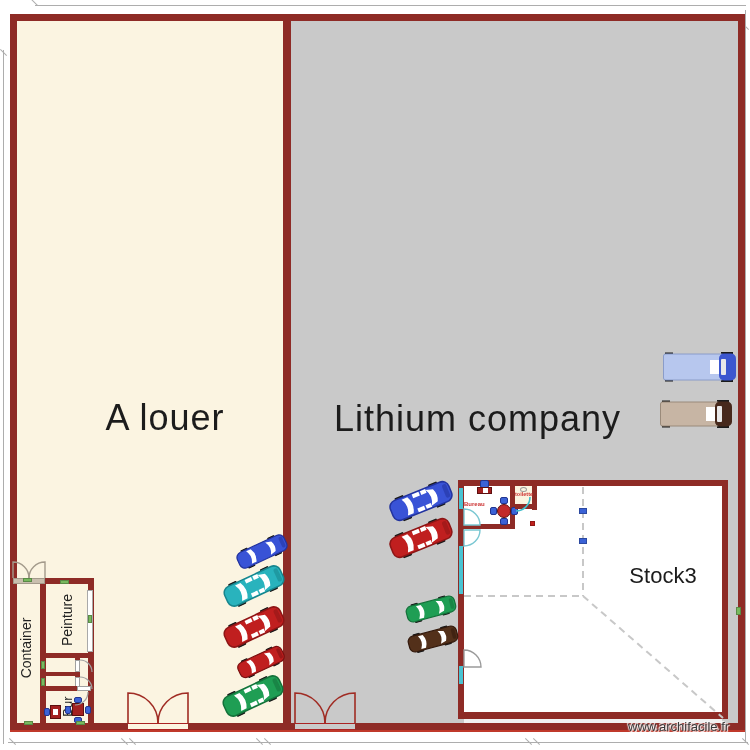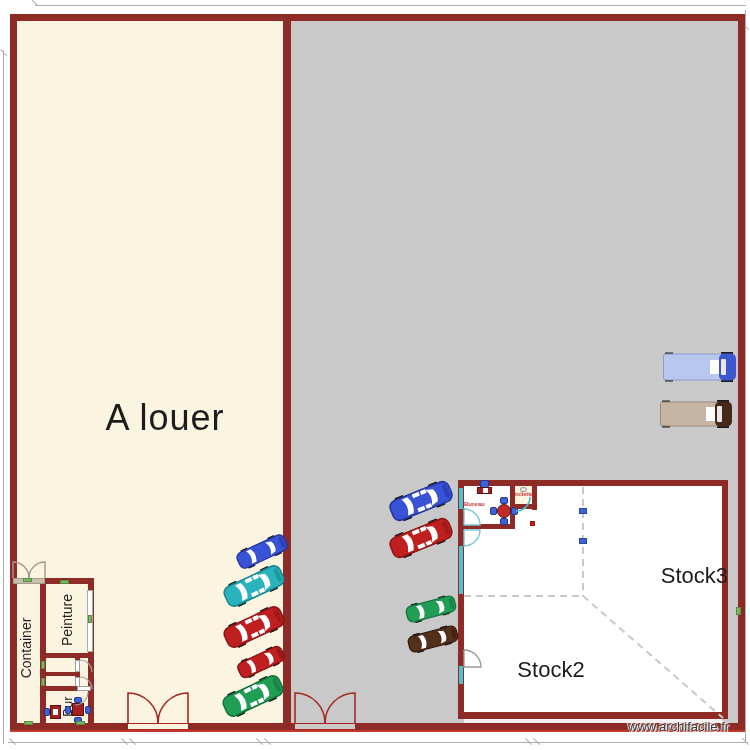--- a/index.html
+++ b/index.html
@@ -51,20 +51,21 @@
 
   <div class="wall" style="left:10px;top:14px;width:735px;height:7px;"></div>
   <div class="wall" style="left:10px;top:14px;width:7px;height:716px;"></div>
   <div class="wall" style="left:738px;top:14px;width:7px;height:716px;"></div>
   <div class="wall" style="left:10px;top:723px;width:735px;height:7px;"></div>
   <div class="abs" style="left:10px;top:730px;width:735px;height:2px;background:var(--wall-light);"></div>
 
   <div class="wall" style="left:283px;top:21px;width:8px;height:702px;"></div>
 
   <div class="big-label" style="left:55px;top:397px;width:220px;">A louer</div>
+  <div class="big-label" style="left:300px;top:398px;width:355px;">Lithium company</div>
 
   <div class="abs" style="left:464px;top:486px;width:258px;height:226px;background:var(--stock-floor);"></div>
   <div class="wall" style="left:458px;top:480px;width:270px;height:6px;"></div>
   <div class="wall" style="left:458px;top:480px;width:6px;height:239px;"></div>
   <div class="wall" style="left:722px;top:480px;width:6px;height:239px;"></div>
   <div class="wall" style="left:458px;top:712px;width:270px;height:7px;"></div>
   <div class="abs" style="left:464px;top:719px;width:258px;height:4px;background:#f1f1f1;"></div>
 
   <div class="cyan-seg" style="left:459px;top:488px;width:4px;height:21px;"></div>
   <div class="cyan-seg" style="left:459px;top:546px;width:4px;height:48px;"></div>
@@ -82,22 +83,21 @@
   <div class="chair" style="left:490px;top:507px;width:7px;height:8px;"></div>
   <div class="chair" style="left:511px;top:507px;width:7px;height:8px;"></div>
   <div class="abs" style="left:497px;top:504px;width:14px;height:14px;border-radius:50%;background:#c22a2a;border:1px solid #5d0f0f;box-sizing:border-box;"></div>
 
   <div class="abs" style="left:515px;top:486px;width:17px;height:18px;background:var(--floor-left);"></div>
   <div class="wall" style="left:532px;top:486px;width:5px;height:24px;"></div>
   <div class="wall" style="left:515px;top:504px;width:22px;height:5px;"></div>
   <div class="tiny-red" style="left:515px;top:491px;font-size:5.5px;">toilette</div>
   <div class="abs" style="left:520px;top:487px;width:7px;height:5px;border:1px solid #9a9a9a;border-radius:50%;box-sizing:border-box;"></div>
 
-  <div class="stock-label" style="left:598px;top:563px;text-align:right;">Stock3</div>
-  <div class="stock-label" style="left:486px;top:657px;">Stock2</div>
+  <div class="stock-label" style="left:598px;top:563px;">Stock3</div>
 
   <div class="wall" style="left:40px;top:578px;width:6px;height:145px;"></div>
   <div class="wall" style="left:40px;top:578px;width:54px;height:6px;"></div>
   <div class="wall" style="left:88px;top:584px;width:6px;height:139px;"></div>
   <div class="wall" style="left:40px;top:653px;width:54px;height:5px;"></div>
   <div class="wall" style="left:46px;top:672px;width:34px;height:4px;"></div>
   <div class="wall" style="left:75px;top:658px;width:5px;height:33px;"></div>
   <div class="abs" style="left:75px;top:660px;width:5px;height:12px;background:#fff;border:1px solid #a0a0a0;box-sizing:border-box;"></div>
   <div class="abs" style="left:75px;top:677px;width:5px;height:12px;background:#fff;border:1px solid #a0a0a0;box-sizing:border-box;"></div>
   <div class="wall" style="left:40px;top:686px;width:54px;height:5px;"></div>

